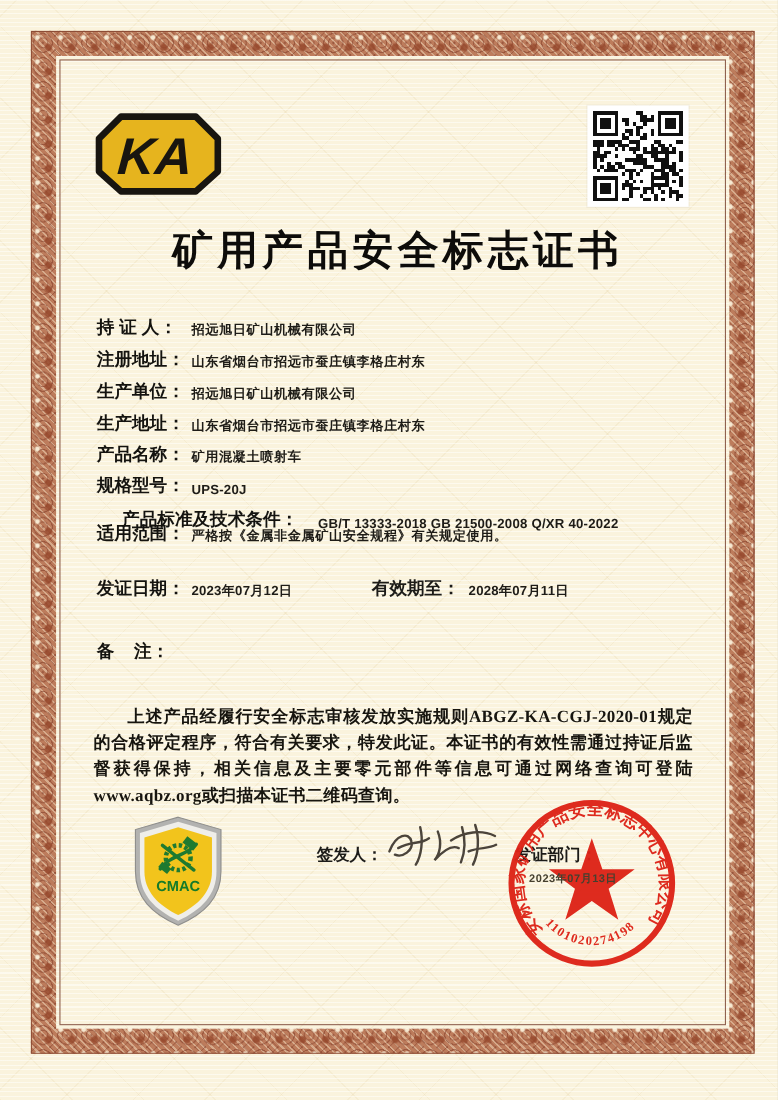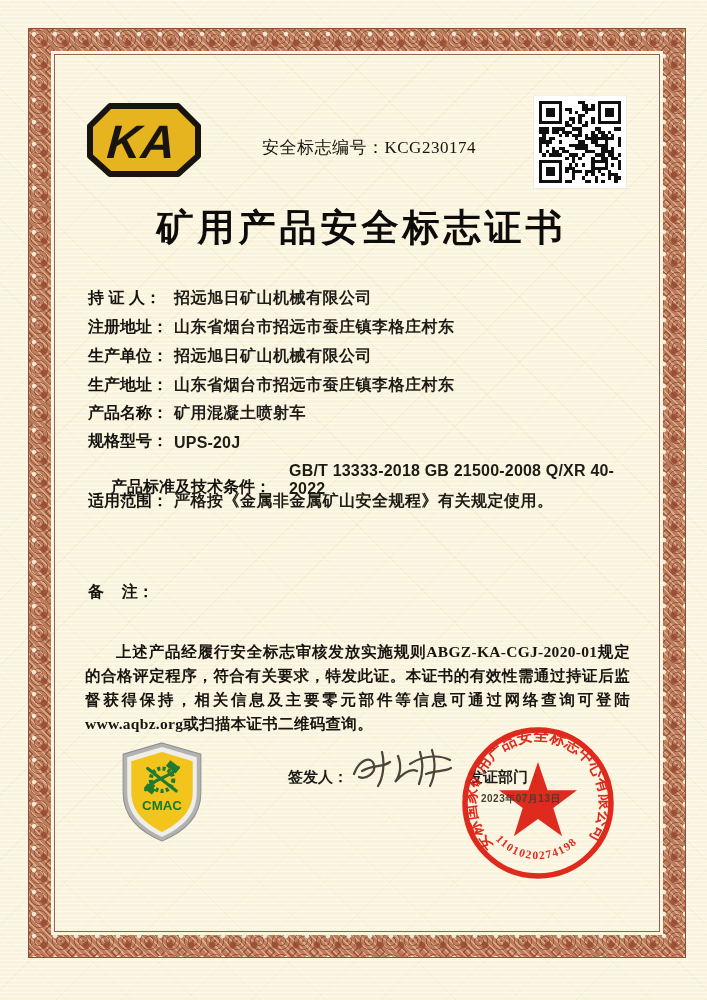--- a/index.html
+++ b/index.html
@@ -41,25 +41,25 @@
   .qr{position:absolute;left:534px;top:96px;width:92px;height:92px;background:#fff;box-shadow:0 0 0 1px rgba(0,0,0,.04);}
   .qr svg{position:absolute;inset:5px;}
 
   .title{position:absolute;left:0;right:0;top:203px;text-align:center;
     font-family:"Liberation Serif",serif;font-weight:900;font-size:37px;letter-spacing:4px;color:#0d0c0a;padding-left:16px;}
 
   
   .row{position:absolute;left:88px;display:flex;align-items:flex-end;width:560px;}
   .lab{flex:0 0 86px;font-weight:700;font-size:16px;white-space:pre;color:#14130f;}
   .lab.wide{flex:0 0 178px;margin-left:23px;}
-  .val{font-family:"Liberation Serif",serif;font-size:16px;font-weight:600;color:#1e1c17;letter-spacing:.5px;}
+  .val{font-family:"Liberation Serif",serif;font-size:12px;font-weight:600;color:#1e1c17;letter-spacing:.5px;}
   .val.sans{font-family:"Liberation Sans",sans-serif;font-weight:700;letter-spacing:.2px;}
   .val.wrap{width:455px;line-height:1.45;}
   .r1{top:288px}.r2{top:317px}.r3{top:346px}.r4{top:375px}.r5{top:403px}.r6{top:431px}
-  .r7{top:462px}.r8{top:491px}.r9{top:525px}.r10{top:582px}
+  .r7{top:462px}.r8{top:475px}.r9{top:525px}.r10{top:582px}
   .v1{flex:0 0 164px;}
   .lab2{flex:0 0 88px;font-weight:700;font-size:16px;white-space:pre;}
 
   .statement{position:absolute;left:85px;top:640px;width:545px;
     font-family:"Liberation Serif",serif;font-size:15.5px;font-weight:600;line-height:1.55;
     text-indent:2em;text-align:justify;color:#17150f;letter-spacing:.3px;}
 
   
   .cmac{position:absolute;left:118px;top:740px;width:88px;height:104px;}
   .sign-label{position:absolute;left:288px;top:768px;font-size:15px;font-weight:700;}
@@ -78,23 +78,20 @@
   </div>
   <div class="inner-line"></div>
 
   <div class="ka-badge">
     <svg viewBox="0 0 116 80" width="116" height="80">
       <polygon points="24,6 92,6 112,26 112,56 92,74 24,74 4,56 4,26" fill="#e6b41e" stroke="#181510" stroke-width="6" stroke-linejoin="round"></polygon>
       <text x="58" y="58" text-anchor="middle" font-family="Liberation Sans, sans-serif" font-size="47" font-weight="900" font-style="italic" fill="#181510" transform="skewX(-4)">KA</text>
     </svg>
   </div>
 
-  <div class="cert-no">
-    <span>安全标志编号：</span><b>KCG230174</b>
-  </div>
 
   <div class="qr">
     <svg id="qrsvg" viewBox="0 0 25 25" shape-rendering="crispEdges">
         <rect x="0" y="0" width="1" height="1" fill="#101010"></rect>
         <rect x="1" y="0" width="1" height="1" fill="#101010"></rect>
         <rect x="2" y="0" width="1" height="1" fill="#101010"></rect>
         <rect x="3" y="0" width="1" height="1" fill="#101010"></rect>
         <rect x="4" y="0" width="1" height="1" fill="#101010"></rect>
         <rect x="5" y="0" width="1" height="1" fill="#101010"></rect>
         <rect x="6" y="0" width="1" height="1" fill="#101010"></rect>
@@ -427,20 +424,26 @@
   </div>
   <div class="row r7">
     <span class="lab wide">产品标准及技术条件：</span>
     <span class="val sans">GB/T 13333-2018 GB 21500-2008 Q/XR 40-2022</span>
   </div>
   <div class="row r8">
     <span class="lab">适用范围：</span>
     <span class="val">严格按《金属非金属矿山安全规程》有关规定使用。</span>
   </div>
 
+  <div class="row r9">
+    <span class="lab">发证日期：</span>
+    <span class="val sans v1">2023年07月12日</span>
+    <span class="lab2">有效期至：</span>
+    <span class="val sans">2028年07月11日</span>
+  </div>
 
   <div class="row r10">
     <span class="lab">备    注：</span>
   </div>
 
   <div class="statement">上述产品经履行安全标志审核发放实施规则ABGZ-KA-CGJ-2020-01规定的合格评定程序，符合有关要求，特发此证。本证书的有效性需通过持证后监督获得保持，相关信息及主要零元部件等信息可通过网络查询可登陆www.aqbz.org或扫描本证书二维码查询。</div>
 
   <div class="cmac">
     <svg viewBox="0 0 86 100" width="88" height="104">
       <path d="M43 2 L81 13 L81 50 C81 74 66 88 43 98 C20 88 5 74 5 50 L5 13 Z" fill="#b2b2b0" stroke="#8f8f8d" stroke-width="1"></path>

